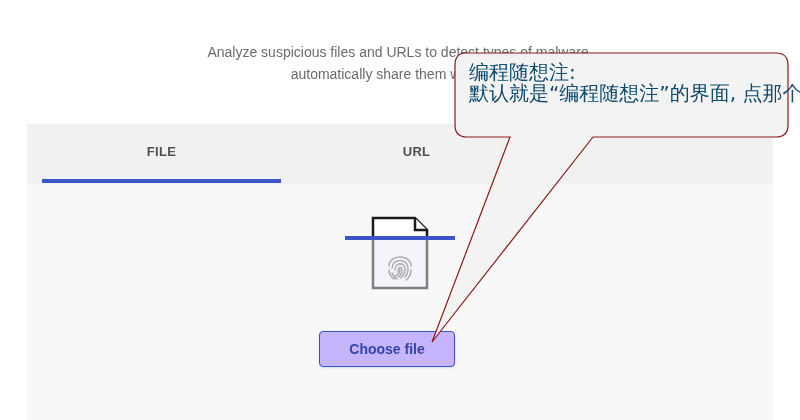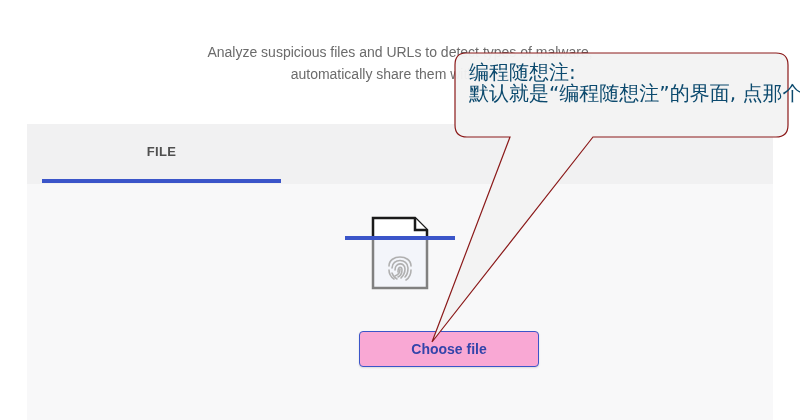--- a/index.html
+++ b/index.html
@@ -29,26 +29,25 @@
   }
   .tab.first { margin-left:15px; }
   .tab-underline {
     position:absolute; left:0; bottom:1px; width:100%; height:4px; background:#3b55c9;
   }
   .tab .lbl { position:relative; top:-3px; }
   .file-icon {
     position:absolute; left:318px; top:90px; width:112px; height:80px;
   }
   .choose-btn {
-    position:absolute; left:292px; top:207px; width:180px; height:36px;
+    position:absolute; left:292px; top:207px; width:136px; height:36px;
     box-sizing:border-box; border:1px solid #3b55c9; border-radius:4px;
-    background:#f9a8d4; color:#3344aa; font-size:14px; font-weight:bold;
+    background:#c4b5fd; color:#3344aa; font-size:14px; font-weight:bold;
     display:flex; align-items:center; justify-content:center; cursor:pointer;
     box-shadow:0 1px 2px rgba(0,0,0,0.12);
-    margin-left:40px;
   }
   .callout {
     position:absolute; left:0; top:0; width:800px; height:420px; pointer-events:none;
   }
   .callout-text {
     position:absolute; left:469px; top:62px; width:315px;
     color:#0c4a6e; font-size:20px; line-height:21px;
     font-family:"DejaVu Sans", sans-serif;
   }
   .callout-text span { display:block; white-space:nowrap; }
@@ -59,20 +58,23 @@
 <div class="intro">
   <span>Analyze suspicious files and URLs to detect types of malware,</span>
   <span>automatically share them with the s</span>
 </div>
 
 <div class="panel">
   <div class="tabs">
     <div class="tab first">
       <span class="lbl">FILE</span>
       <div class="tab-underline"></div>
+    </div>
+    <div class="tab">
+      <span class="lbl">URL</span>
     </div>
   </div>
 
   <svg class="file-icon" viewBox="0 0 112 80">
 
     <path d="M28 24 L28 74 L82 74 L82 24" fill="#f3f5fa" stroke="#808080" stroke-width="2.5"></path>
 
     <path d="M28 24 L28 4 L70 4 L82 16 L82 24" fill="#ffffff" stroke="#1a1a1a" stroke-width="2.5"></path>
     <path d="M70 4 L70 16 L82 16" fill="#ffffff" stroke="#1a1a1a" stroke-width="2.5"></path>
 

